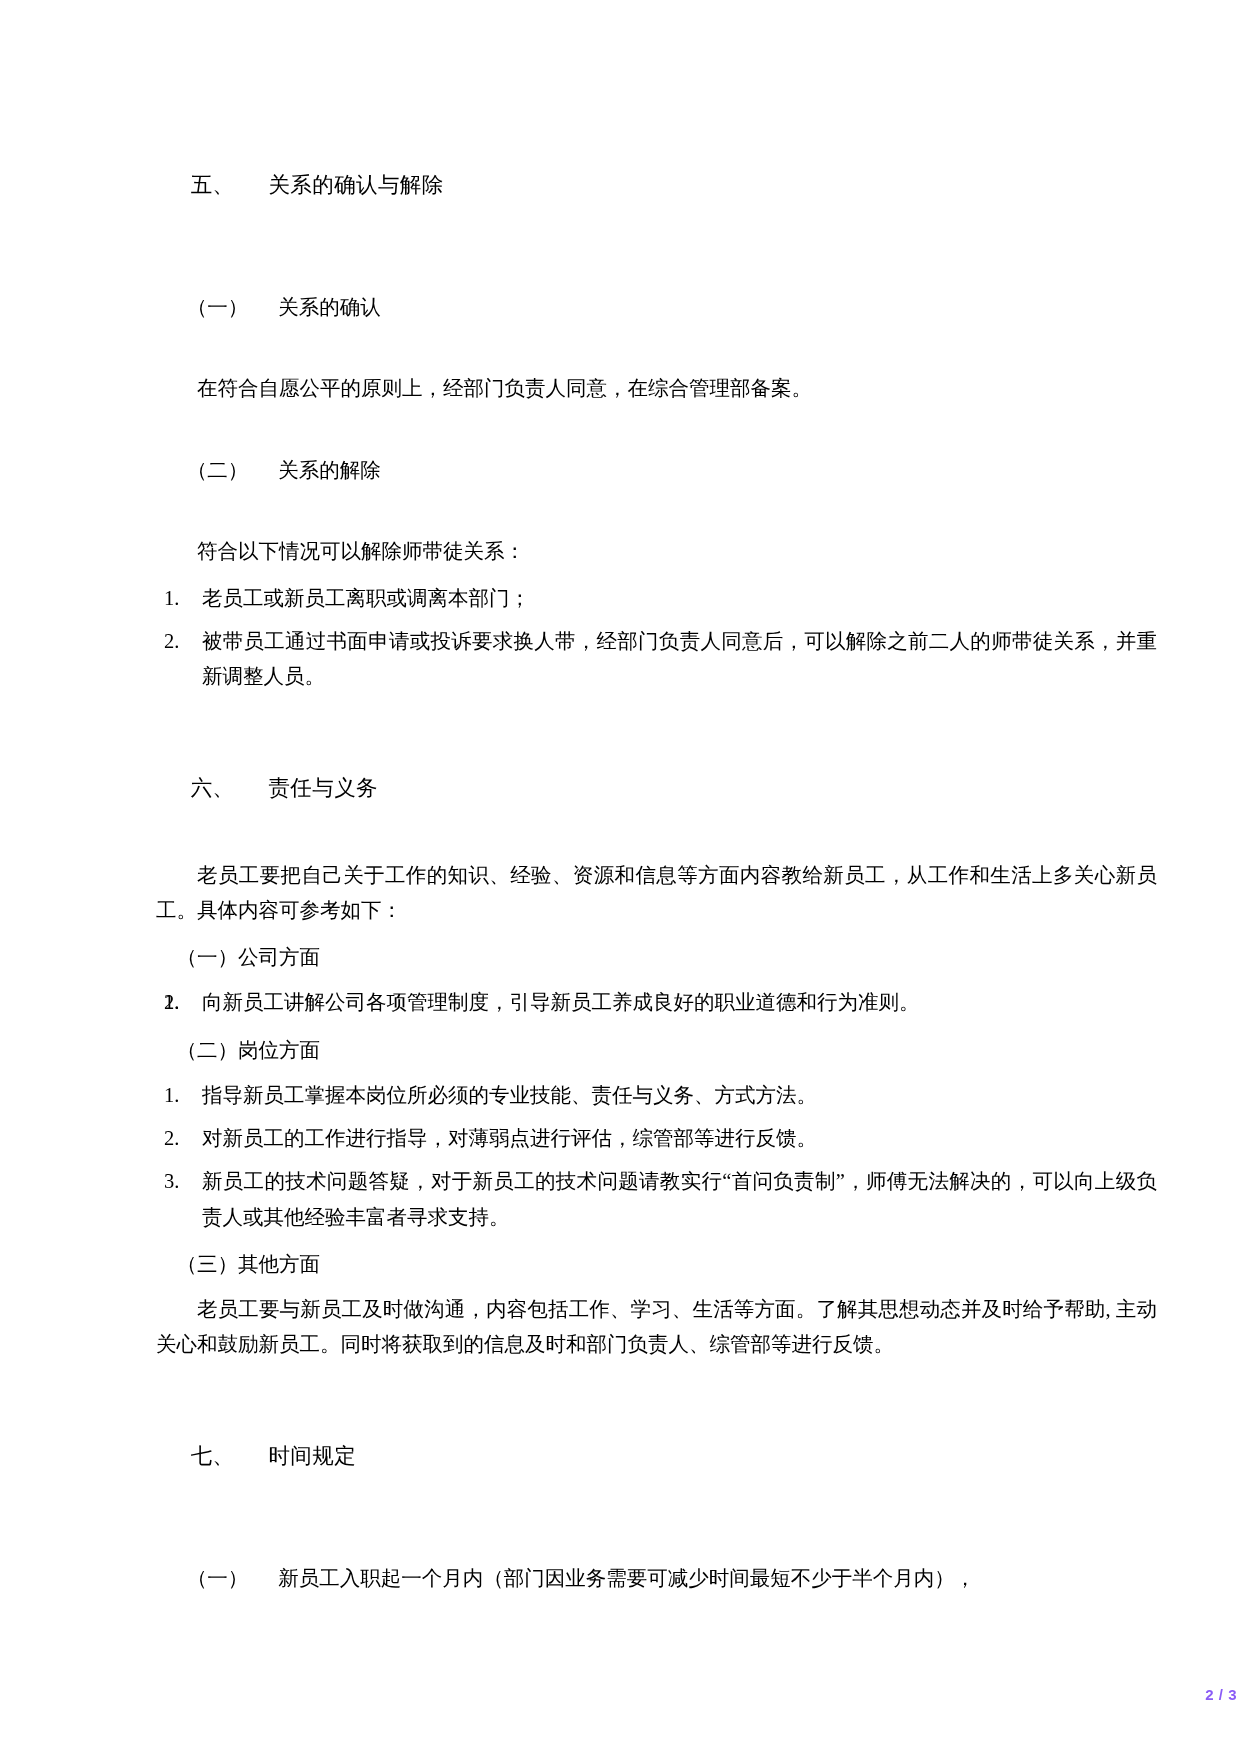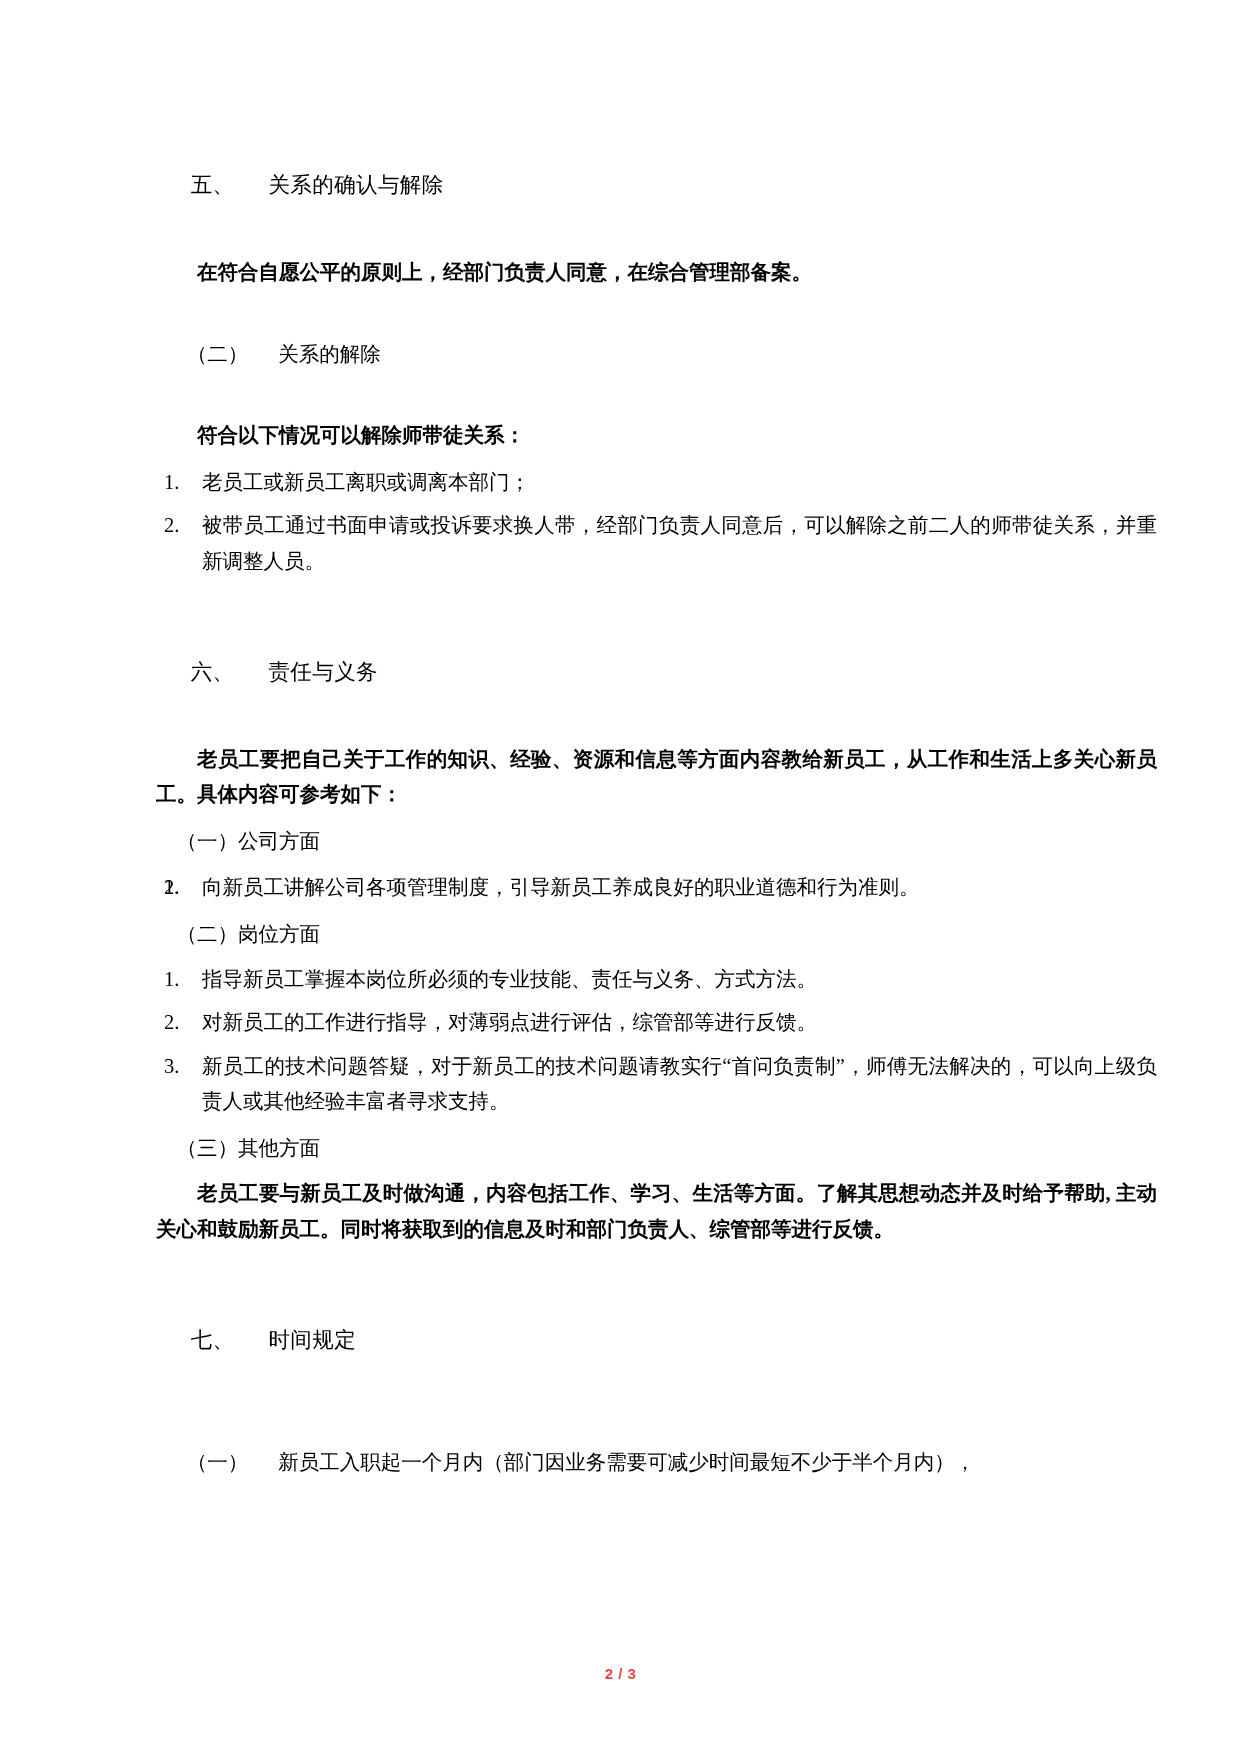--- a/index.html
+++ b/index.html
@@ -49,21 +49,20 @@
   .h-sub .gap {
     display: inline-block;
     width: 30px;
   }
 
   
   .p-indent {
     margin: 0 0 12px 0;
     text-indent: 2em;
     text-align: justify;
-    font-weight: bold;
   }
 
   
   .ol-list {
     margin: 0 0 12px 0;
     padding: 0;
     list-style: none;
   }
   .ol-list li {
     position: relative;
@@ -84,39 +83,42 @@
   
   .h-subsub {
     margin: 0 0 10px 0;
     text-indent: 1em;
   }
 
   .footer {
     position: absolute;
     left: 0;
     right: 0;
-    bottom: 72px;
-    text-align: center;
+    bottom: 51px;
+    text-align: right;
     font-family: "Liberation Sans", sans-serif;
     font-weight: bold;
     font-size: 15px;
     letter-spacing: 0.5px;
-    color: #ef4444;
+    color: #8b5cf6;
   }
 </style>
 </head>
 <body>
 
 <div class="page">
   <div class="doc-body">
 
     <div class="h-sec">
       <span class="num">五、</span><span class="gap"></span><span>关系的确认与解除</span>
     </div>
 
+    <div class="h-sub">
+      <span>（一）</span><span class="gap"></span><span>关系的确认</span>
+    </div>
 
     <p class="p-indent">在符合自愿公平的原则上，经部门负责人同意，在综合管理部备案。</p>
 
     <div class="h-sub">
       <span>（二）</span><span class="gap"></span><span>关系的解除</span>
     </div>
 
     <p class="p-indent">符合以下情况可以解除师带徒关系：</p>
 
     <ol class="ol-list">

